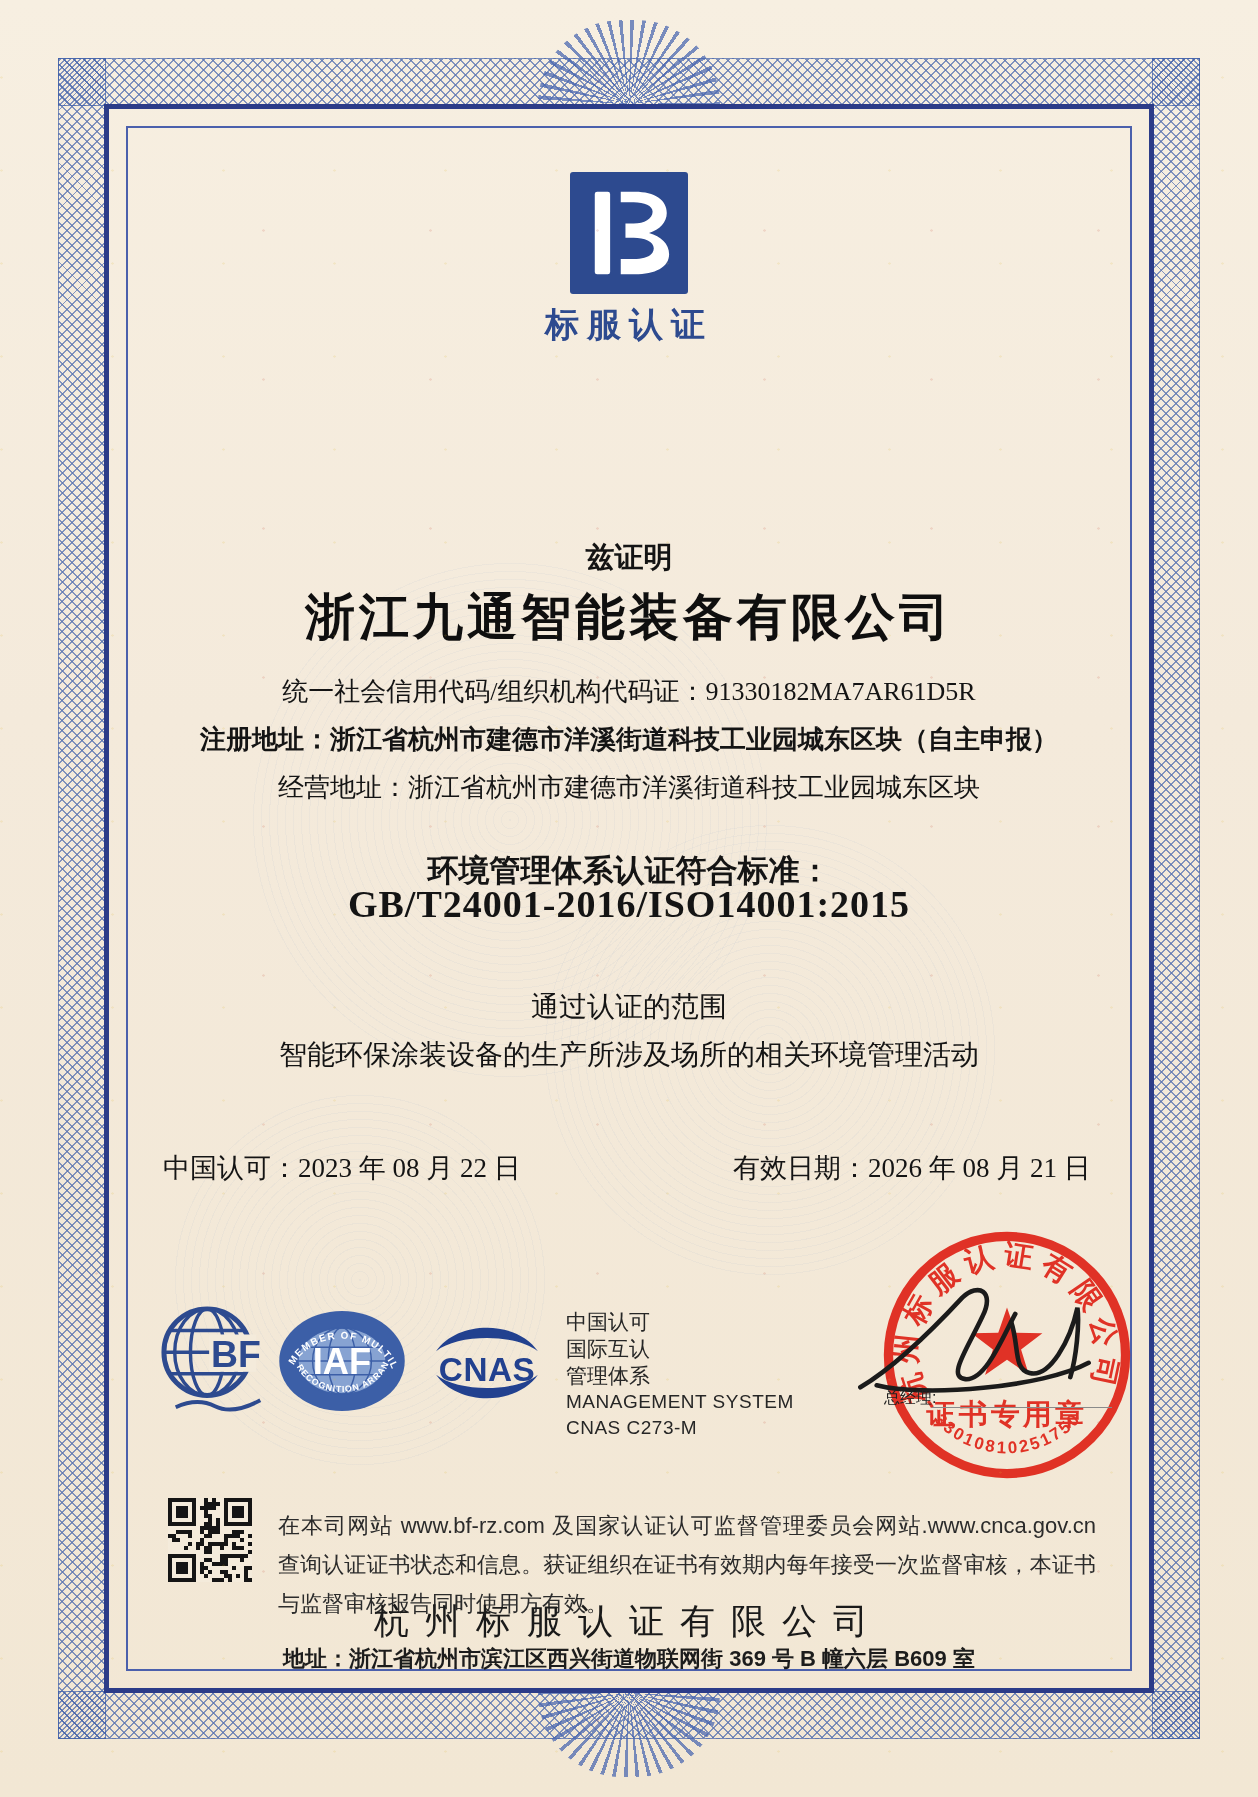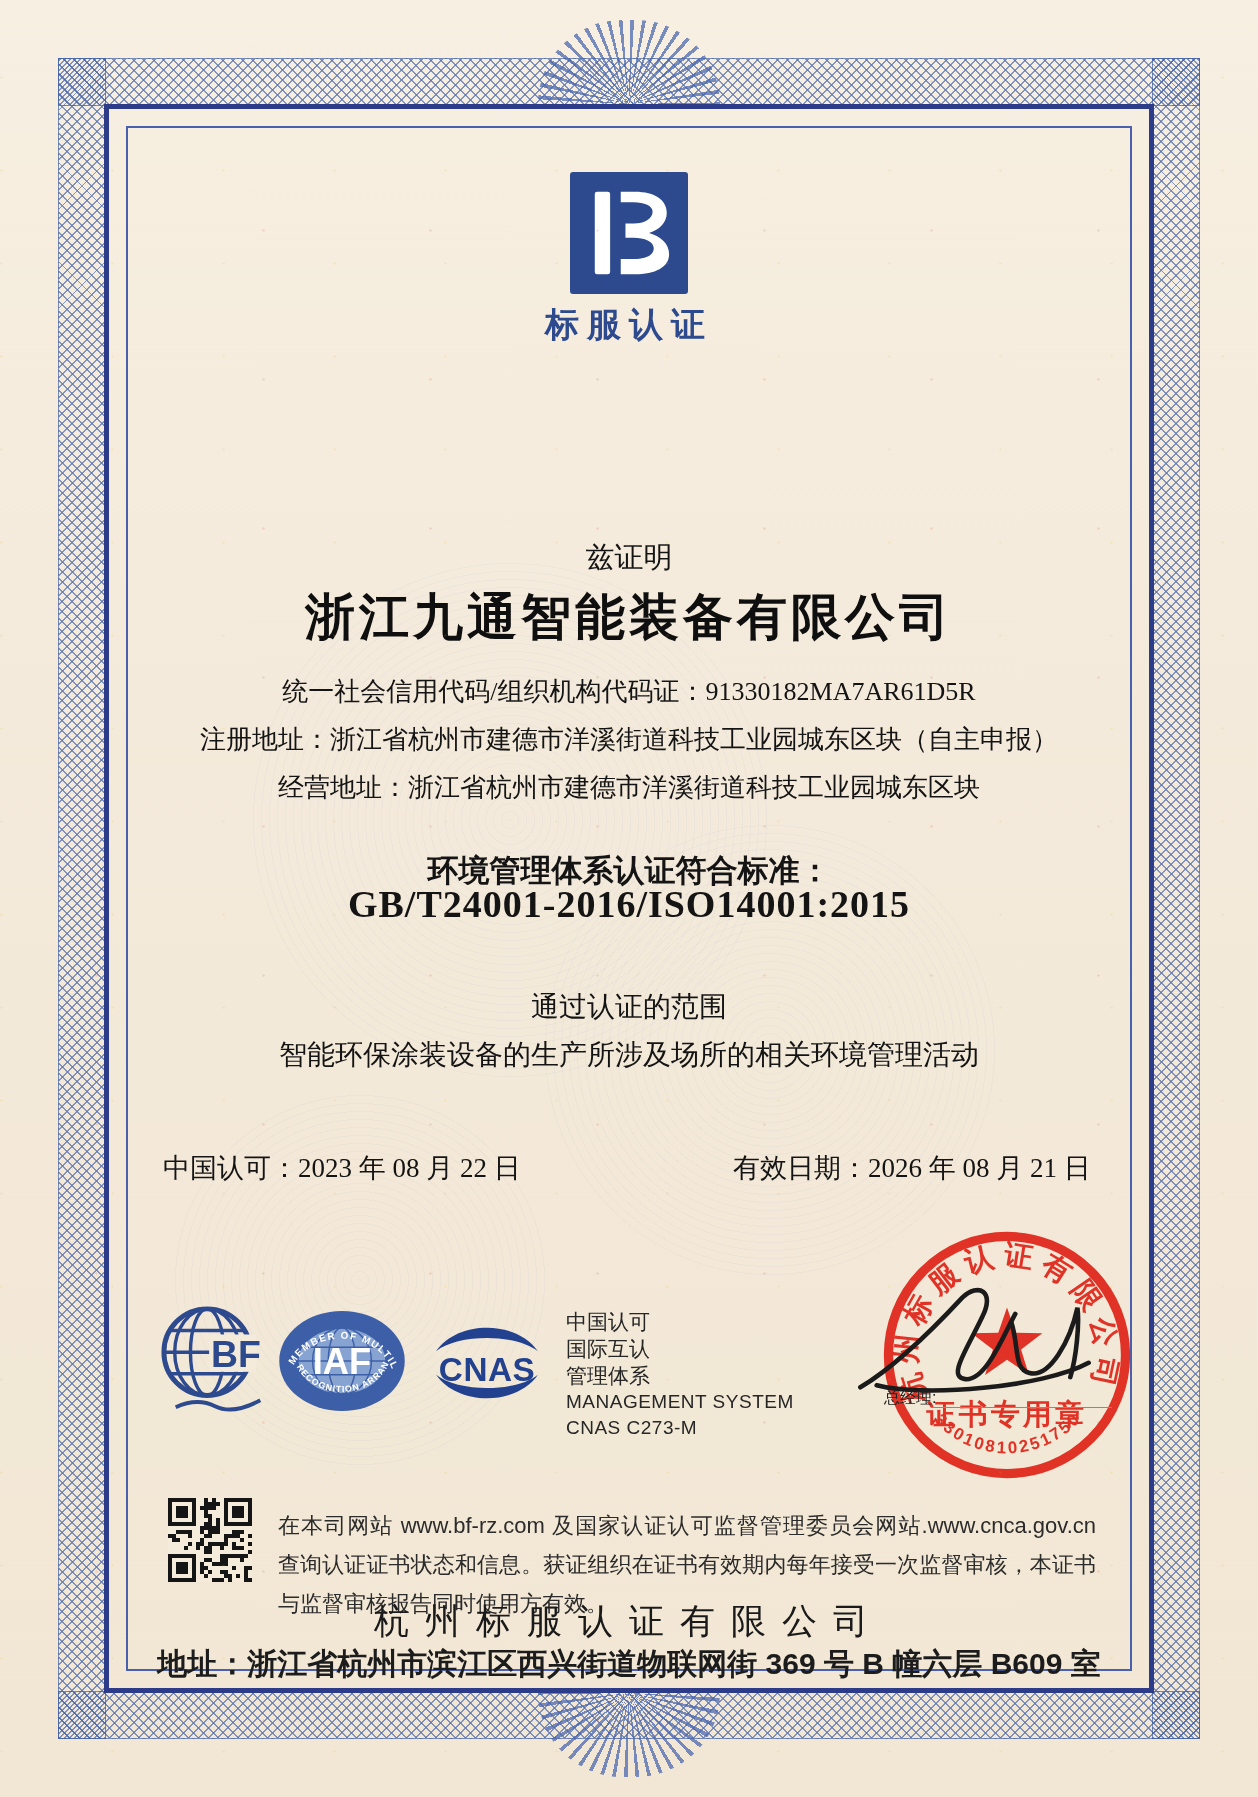--- a/index.html
+++ b/index.html
@@ -50,38 +50,38 @@
   .wm3{left:170px;top:1090px;width:380px;height:380px;}
 
   .abs{position:absolute;}
   .cx{left:0;right:0;text-align:center;}
   .serif{font-family:"Liberation Serif",serif;}
 
   .logo-box{left:570px;top:172px;width:118px;height:122px;background:#2d4a8f;border-radius:3px;}
   .brand-text{top:302px;font-size:34px;font-weight:bold;color:#2d4a8f;letter-spacing:8px;}
   .title{top:374px;font-size:52px;font-weight:900;letter-spacing:9px;color:#121212;}
   .cert-no{top:472px;font-size:27px;color:#1c1c1c;}
-  .attest{top:538px;font-size:29px;font-weight:400;}
+  .attest{top:538px;font-size:29px;font-weight:700;}
   .company{top:584px;font-size:50px;font-weight:600;letter-spacing:4px;color:#0f0f0f;}
   .credit{top:674px;font-size:26px;}
-  .addr1{top:722px;font-size:26px;}
+  .addr1{top:722px;font-size:26px;font-weight:bold;}
   .addr2{top:770px;font-size:26px;}
   .std-head{top:850px;font-size:31px;font-weight:800;}
   .std-code{top:882px;font-size:38px;font-weight:700;letter-spacing:1px;}
   .scope-head{top:988px;font-size:28px;}
   .scope-text{top:1036px;font-size:28px;}
   .date-left{left:163px;top:1150px;font-size:27px;}
   .date-right{left:733px;top:1150px;font-size:27px;}
 
   .acc-text{left:566px;top:1308px;line-height:27px;font-size:21px;color:#262626;}
   .acc-text .en{font-size:19px;line-height:26px;letter-spacing:.5px;}
 
   .notice{left:278px;top:1506px;width:818px;font-size:22px;line-height:39px;color:#2b2b2b;text-align:justify;}
   .issuer{top:1598px;font-size:35px;font-weight:500;letter-spacing:16px;color:#1a1a1a;}
-  .issuer-addr{top:1644px;font-size:30px;font-weight:700;color:#1c1c1c;}
+  .issuer-addr{top:1644px;font-size:22px;font-weight:700;color:#1c1c1c;}
 
   .signer-label{left:884px;top:1388px;font-size:16px;color:#222;}
   .signer-line{left:932px;top:1407px;width:180px;border-top:1.5px solid #8a8a8a;height:0;}
 
   svg text{font-family:"Liberation Sans",sans-serif;}
 </style>
 </head>
 <body>
 
 <div class="page">

